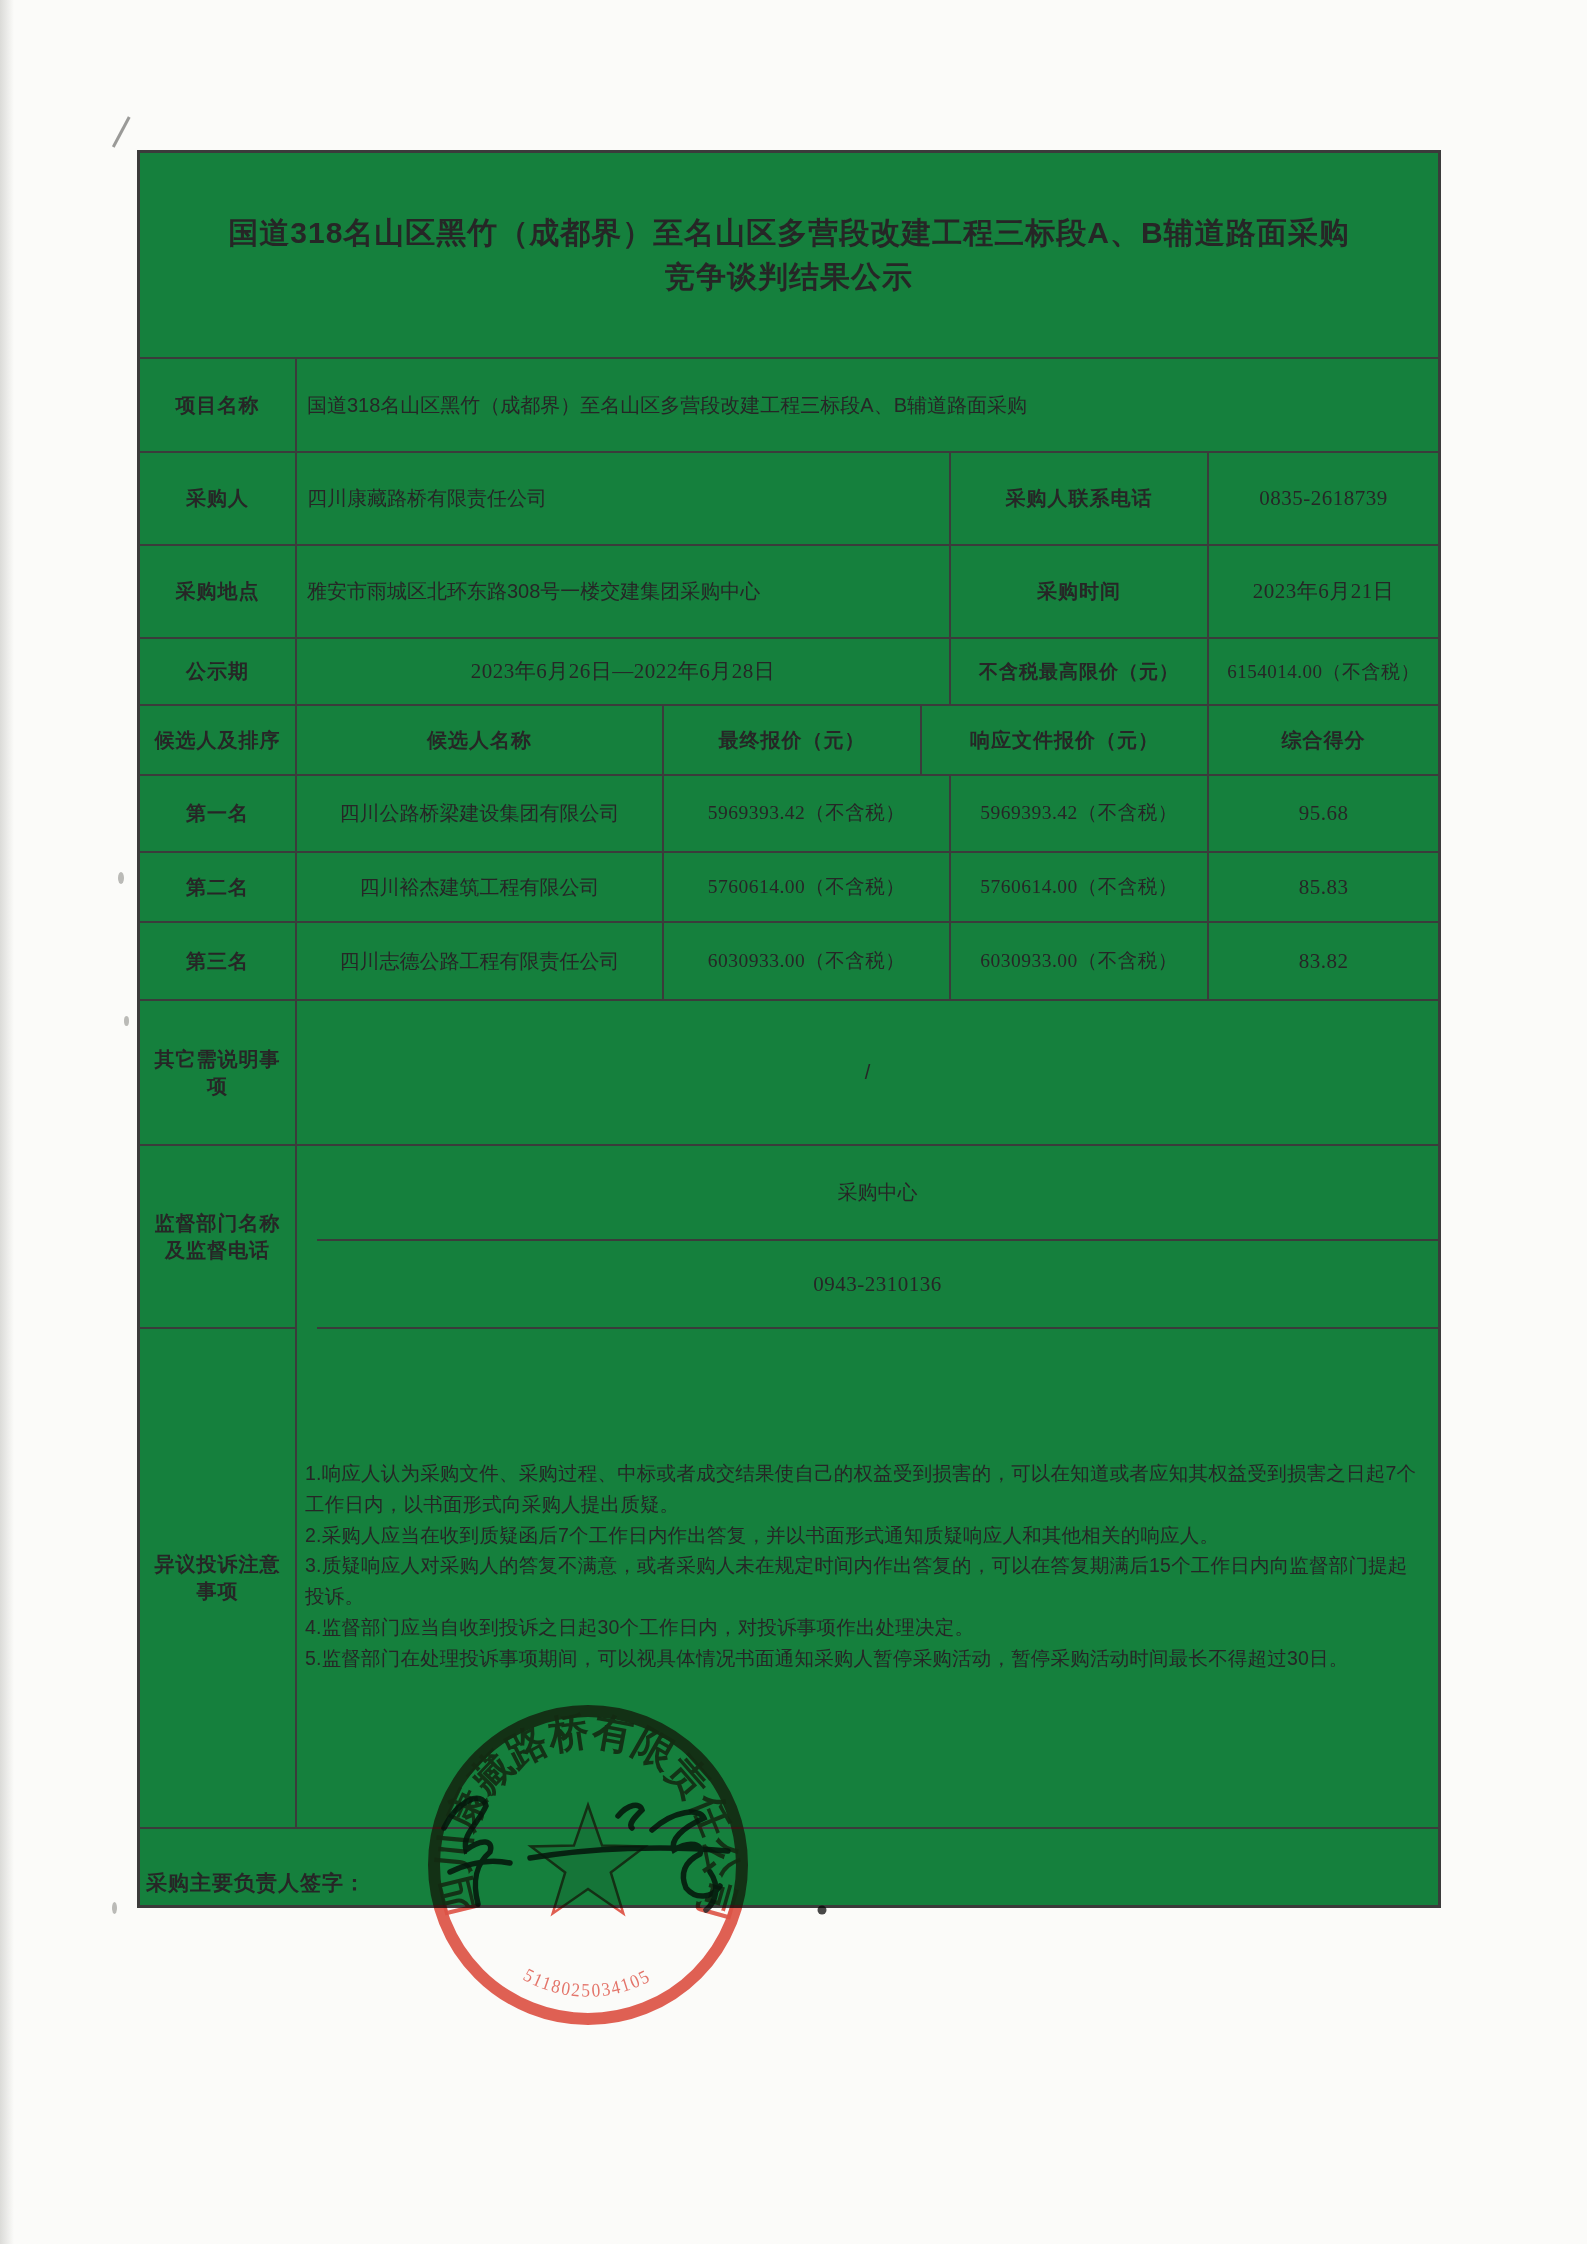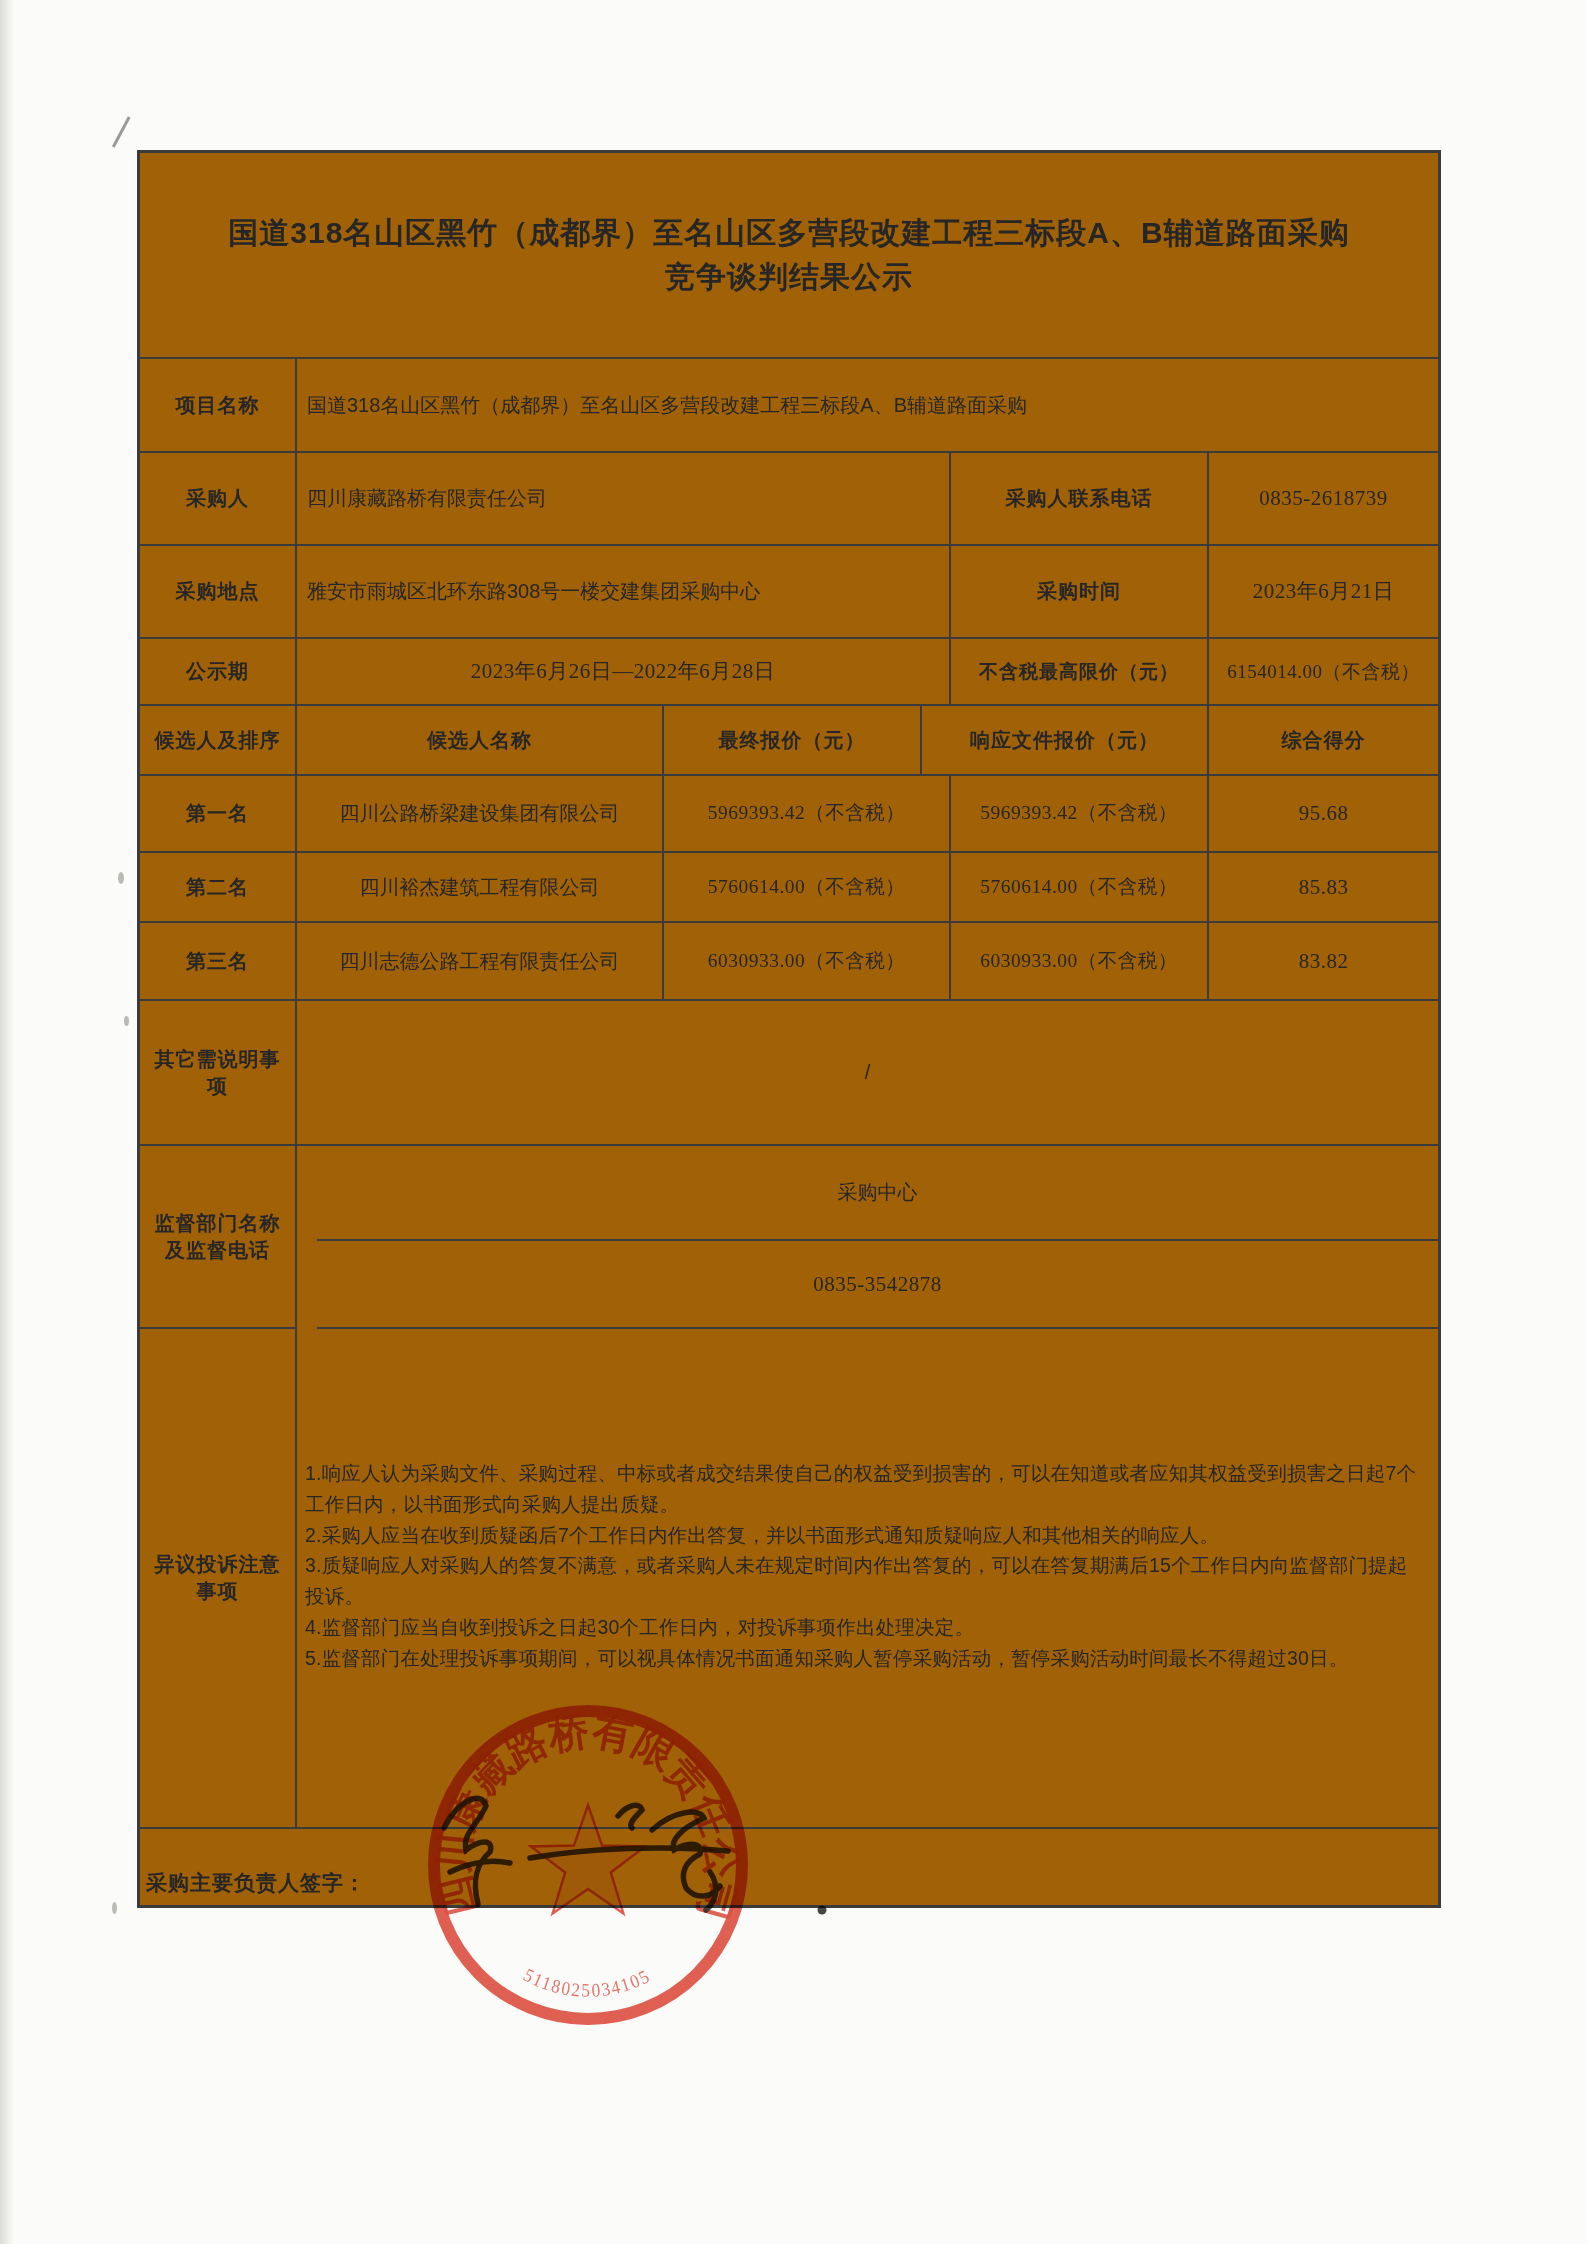--- a/index.html
+++ b/index.html
@@ -15,21 +15,21 @@
   .corner-tick{position:absolute;left:118px;top:122px;width:30px;height:34px;
     border-left:3px solid #4a4a48;transform:rotate(28deg);opacity:.55;}
   .speck{position:absolute;background:#8f8f8b;border-radius:50%;opacity:.6;}
   .speck.s1{left:118px;top:872px;width:6px;height:12px;}
   .speck.s2{left:124px;top:1016px;width:5px;height:10px;}
   .speck.s3{left:112px;top:1902px;width:5px;height:12px;}
 
   
   .doc{
     position:absolute;left:137px;top:150px;width:1304px;height:1758px;
-    box-sizing:border-box;border:3px solid #3b3b3b;background:#a16207;
+    box-sizing:border-box;border:3px solid #3b3b3b;background:#15803d;
   }
   .tr{display:flex;width:100%;box-sizing:border-box;}
   .c{
     box-sizing:border-box;border-right:2px solid #3b3b3b;border-bottom:2px solid #3b3b3b;
     display:flex;align-items:center;justify-content:center;text-align:center;
     padding:6px 10px;font-size:20px;line-height:1.35;
   }
   .c.last{border-right:none;}
   .c.leftalign{justify-content:flex-start;text-align:left;}
   .label{font-weight:700;letter-spacing:1px;}
@@ -131,21 +131,21 @@
       </div>
     <div class="c last" style="flex:1">/</div>
   </div>
 
   <div class="tr" style="height:183px">
     <div class="c label" style="flex:0 0 157px">
         <span class="wrap6">监督部门名称及监督电话</span>
       </div>
     <div class="subcol">
       <div class="c last" style="height:95px">采购中心</div>
-      <div class="c last num" style="flex:1">0835-3542878</div>
+      <div class="c last num" style="flex:1">0943-2310136</div>
     </div>
   </div>
 
   <div class="tr" style="height:500px">
     <div class="c label" style="flex:0 0 157px">
         <span class="wrap6">异议投诉注意事项</span>
       </div>
     <div class="c last obj-cell" style="flex:1">
       <div class="obj-text">
         <div>1.响应人认为采购文件、采购过程、中标或者成交结果使自己的权益受到损害的，可以在知道或者应知其权益受到损害之日起7个工作日内，以书面形式向采购人提出质疑。</div>

